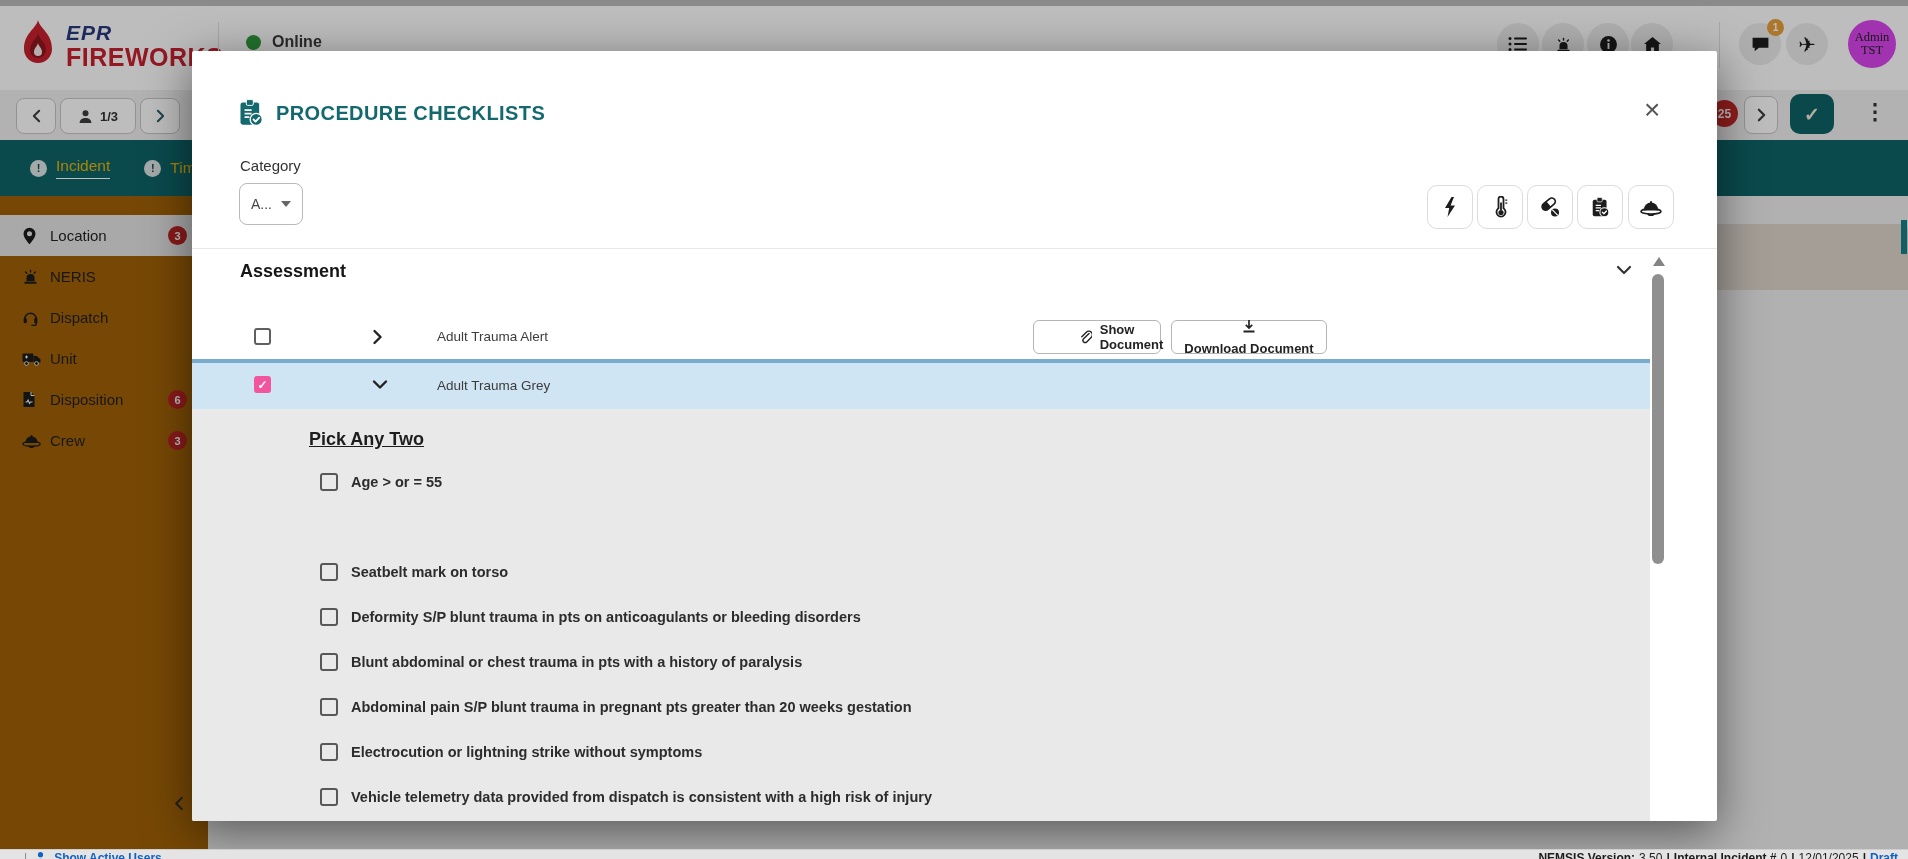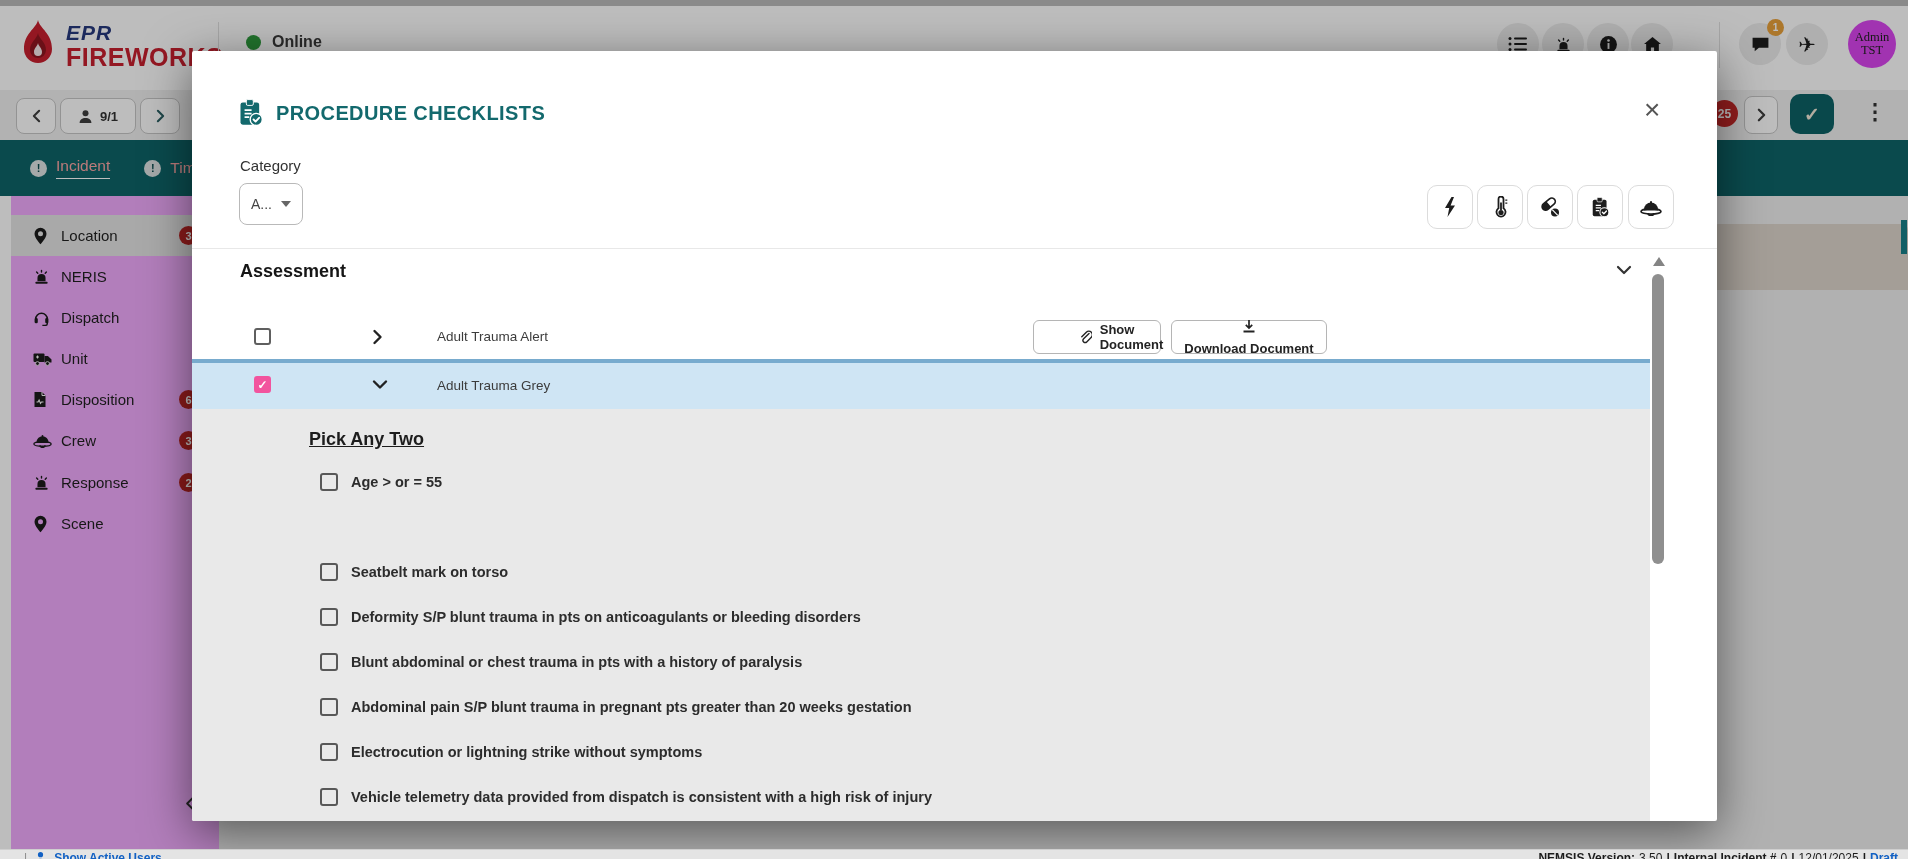--- a/index.html
+++ b/index.html
@@ -31,25 +31,25 @@
   .red-badge{border-radius:50%;background:#c62828;color:#fff;font-weight:700;
              display:flex;align-items:center;justify-content:center;}
   .teal-btn{background:#0d6266;border-radius:10px;color:#f2e9d8;display:flex;align-items:center;justify-content:center;}
   .kebab{font-size:22px;font-weight:700;color:#333;letter-spacing:0;}
 
   
   .tabbar{left:0;top:134px;width:1908px;height:56px;background:#0e6568;display:flex;align-items:center;}
   .tab{display:flex;align-items:center;gap:9px;margin-left:30px;}
   .warn-circ{width:17px;height:17px;border-radius:50%;background:#dfe5e5;color:#0b4b4d;
              font-size:11px;font-weight:800;display:flex;align-items:center;justify-content:center;}
-  .tab-label{color:#fca5a5;font-size:15.5px;}
+  .tab-label{color:#eab308;font-size:15.5px;}
   .tab.active .tab-label{border-bottom:1.5px solid #fff;padding-bottom:3px;}
 
   
-  .sidebar{left:11px;top:190px;width:208px;height:653px;background:#f0abfc;}
+  .sidebar{left:0;top:190px;width:208px;height:653px;background:#a16207;}
   .side-item{position:absolute;left:0;width:192px;height:41px;display:flex;align-items:center;}
   .side-item.selected{background:#e5e5e5;}
   .side-icon{margin-left:22px;width:18px;color:#1c1c1c;}
   .side-label{margin-left:10px;font-size:15px;color:#1f1f1f;}
   .side-badge{position:absolute;left:168px;width:19px;height:19px;border-radius:50%;background:#bb2424;
               color:#fff;font-size:11px;font-weight:700;display:flex;align-items:center;justify-content:center;}
 
   
   .app-content{left:192px;top:190px;width:1716px;height:653px;background:#efefef;}
   .panel-band{position:absolute;left:1520px;top:28px;width:196px;height:66px;background:#ded6cc;border-radius:6px 6px 0 0;}
@@ -183,21 +183,21 @@
           </svg>
         </span>
     </div>
     <div class="abs seg" style="left:60px;top:8px;width:74px;">
       <span>
           <svg width="15" height="15" viewBox="0 0 14 14">
             <circle cx="7" cy="4" r="2.8" fill="currentColor"></circle>
             <path d="M1.5 13c0-3 2.4-4.6 5.5-4.6s5.5 1.6 5.5 4.6z" fill="currentColor"></path>
           </svg>
         </span>
-      <span class="count">9/1</span>
+      <span class="count">1/3</span>
     </div>
     <div class="abs seg" style="left:140px;top:8px;width:38px;color:#2b5f63;">
       <span>
           <svg width="9" height="14" viewBox="0 0 10 16">
             <path d="M2 2l6 6-6 6" fill="none" stroke="currentColor" stroke-width="2.4" stroke-linecap="round" stroke-linejoin="round"></path>
           </svg>
         </span>
     </div>
 
     <div class="abs red-badge" style="left:1711px;top:10px;width:27px;height:27px;font-size:12px;z-index:2;">25</div>
@@ -288,39 +288,20 @@
       <span class="side-icon">
           <svg width="19" height="15" viewBox="0 0 22 16">
             <path d="M4 10a7 7 0 0 1 14 0v1H4z" fill="currentColor"></path>
             <rect x="10" y="1.6" width="2" height="4" rx="1" fill="currentColor"></rect>
             <ellipse cx="11" cy="12" rx="10" ry="2.6" fill="none" stroke="currentColor" stroke-width="1.6"></ellipse>
             <path d="M8 13.5c0 1.6 1.3 2.5 3 2.5s3-.9 3-2.5" fill="none" stroke="currentColor" stroke-width="1.6"></path>
           </svg>
         </span>
       <span class="side-label">Crew</span>
       <span class="side-badge">3</span>
-    </div>
-    <div class="side-item" style="top:266px;">
-      <span class="side-icon">
-          <svg width="17" height="17" viewBox="0 0 16 16">
-            <path d="M4.2 9.5a3.8 3.8 0 0 1 7.6 0v3H4.2z" fill="currentColor"></path>
-            <rect x="2.2" y="13" width="11.6" height="1.8" rx=".9" fill="currentColor"></rect>
-            <path d="M8 2.2v1.6M3.4 3.8l1.1 1.1M12.6 3.8l-1.1 1.1" stroke="currentColor" stroke-width="1.3" fill="none" stroke-linecap="round"></path>
-          </svg>
-        </span>
-      <span class="side-label">Response</span>
-      <span class="side-badge">2</span>
-    </div>
-    <div class="side-item" style="top:307px;">
-      <span class="side-icon">
-          <svg width="15" height="18" viewBox="0 0 14 18">
-            <path d="M7 .8A6 6 0 0 0 1 6.8C1 11.2 7 17.2 7 17.2s6-6 6-10.4A6 6 0 0 0 7 .8zm0 8.4a2.5 2.5 0 1 1 0-5 2.5 2.5 0 0 1 0 5z" fill="currentColor"></path>
-          </svg>
-        </span>
-      <span class="side-label">Scene</span>
     </div>
     <div class="abs" style="left:174px;top:600px;color:#2e2e2e;">
       <span><svg width="10" height="15" viewBox="0 0 10 16">
             <path d="M8 2L2 8l6 6" fill="none" stroke="currentColor" stroke-width="2.2" stroke-linecap="round" stroke-linejoin="round"></path>
           </svg></span>
     </div>
   </div>
 
   <div class="abs backdrop"></div>
 

